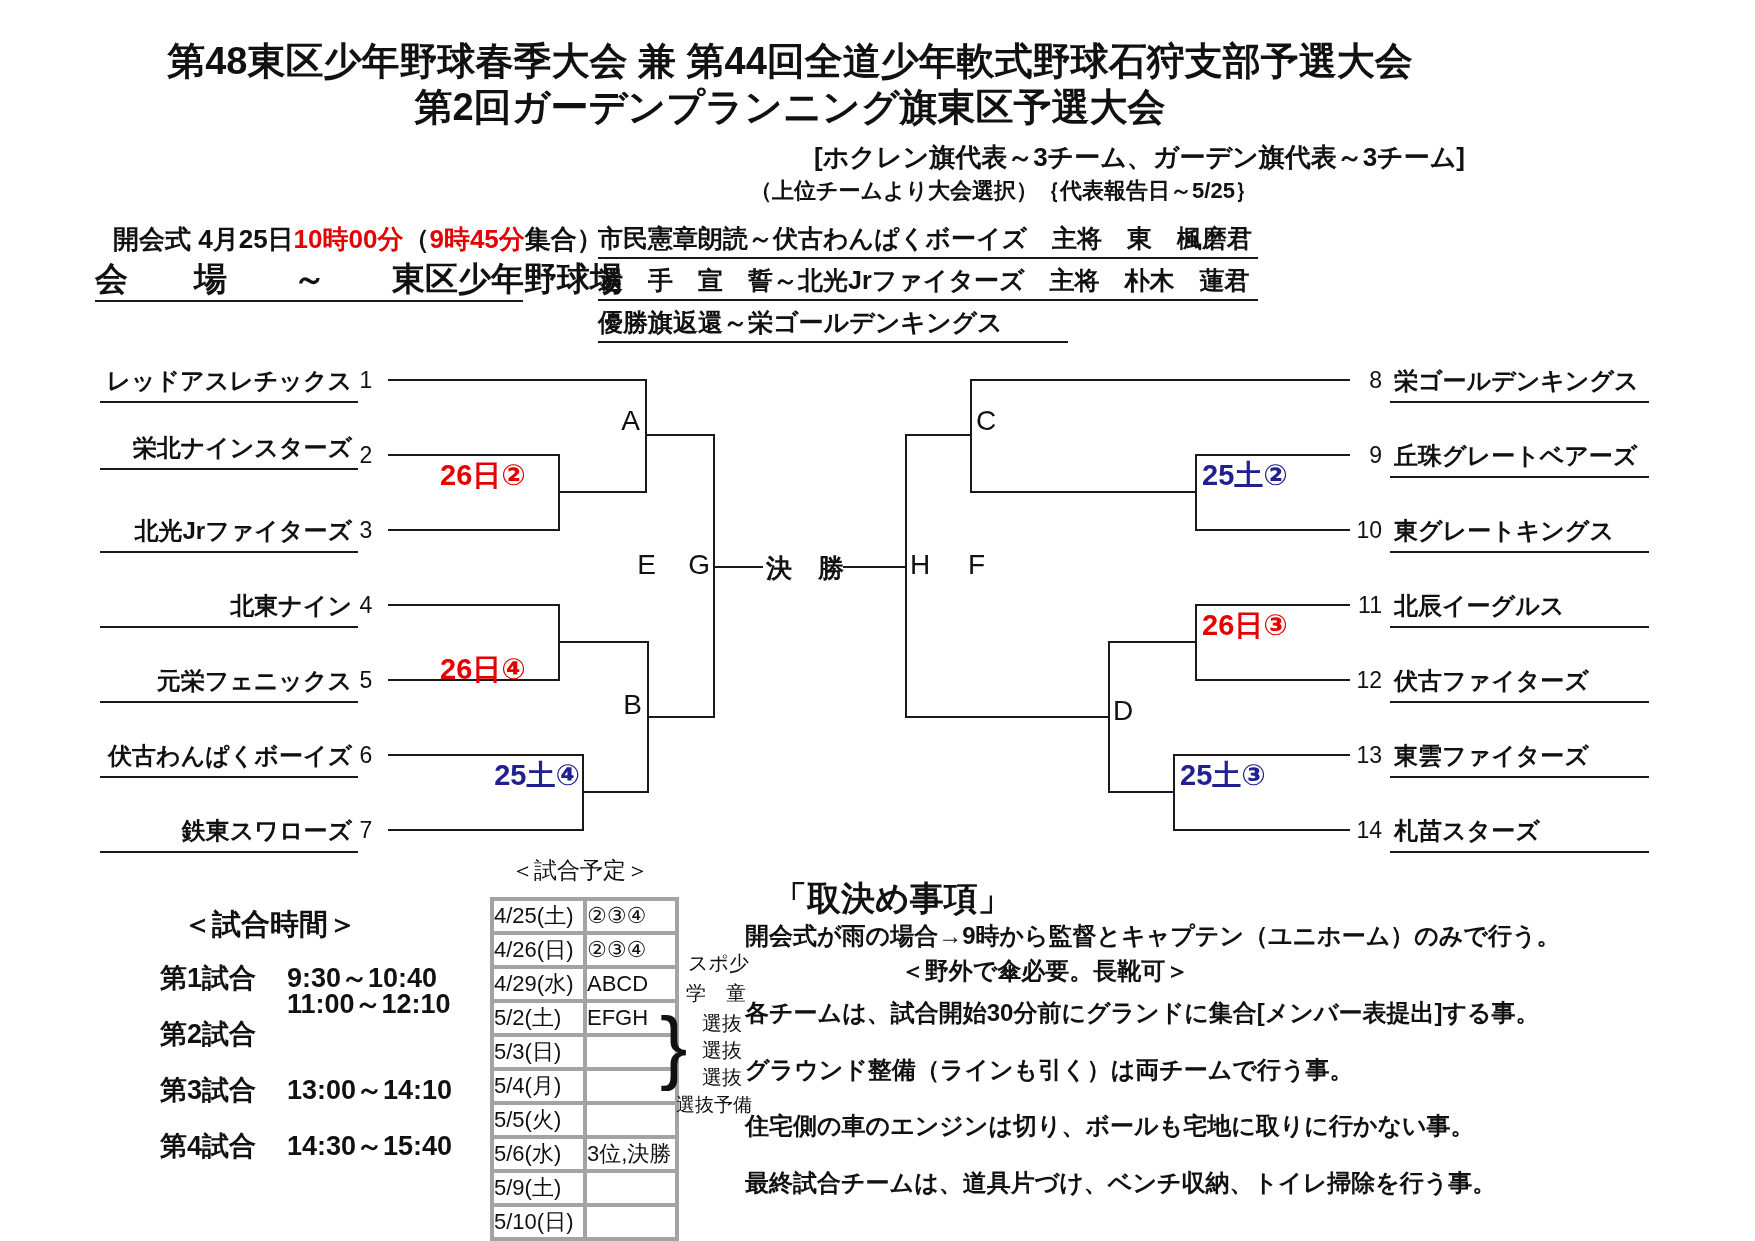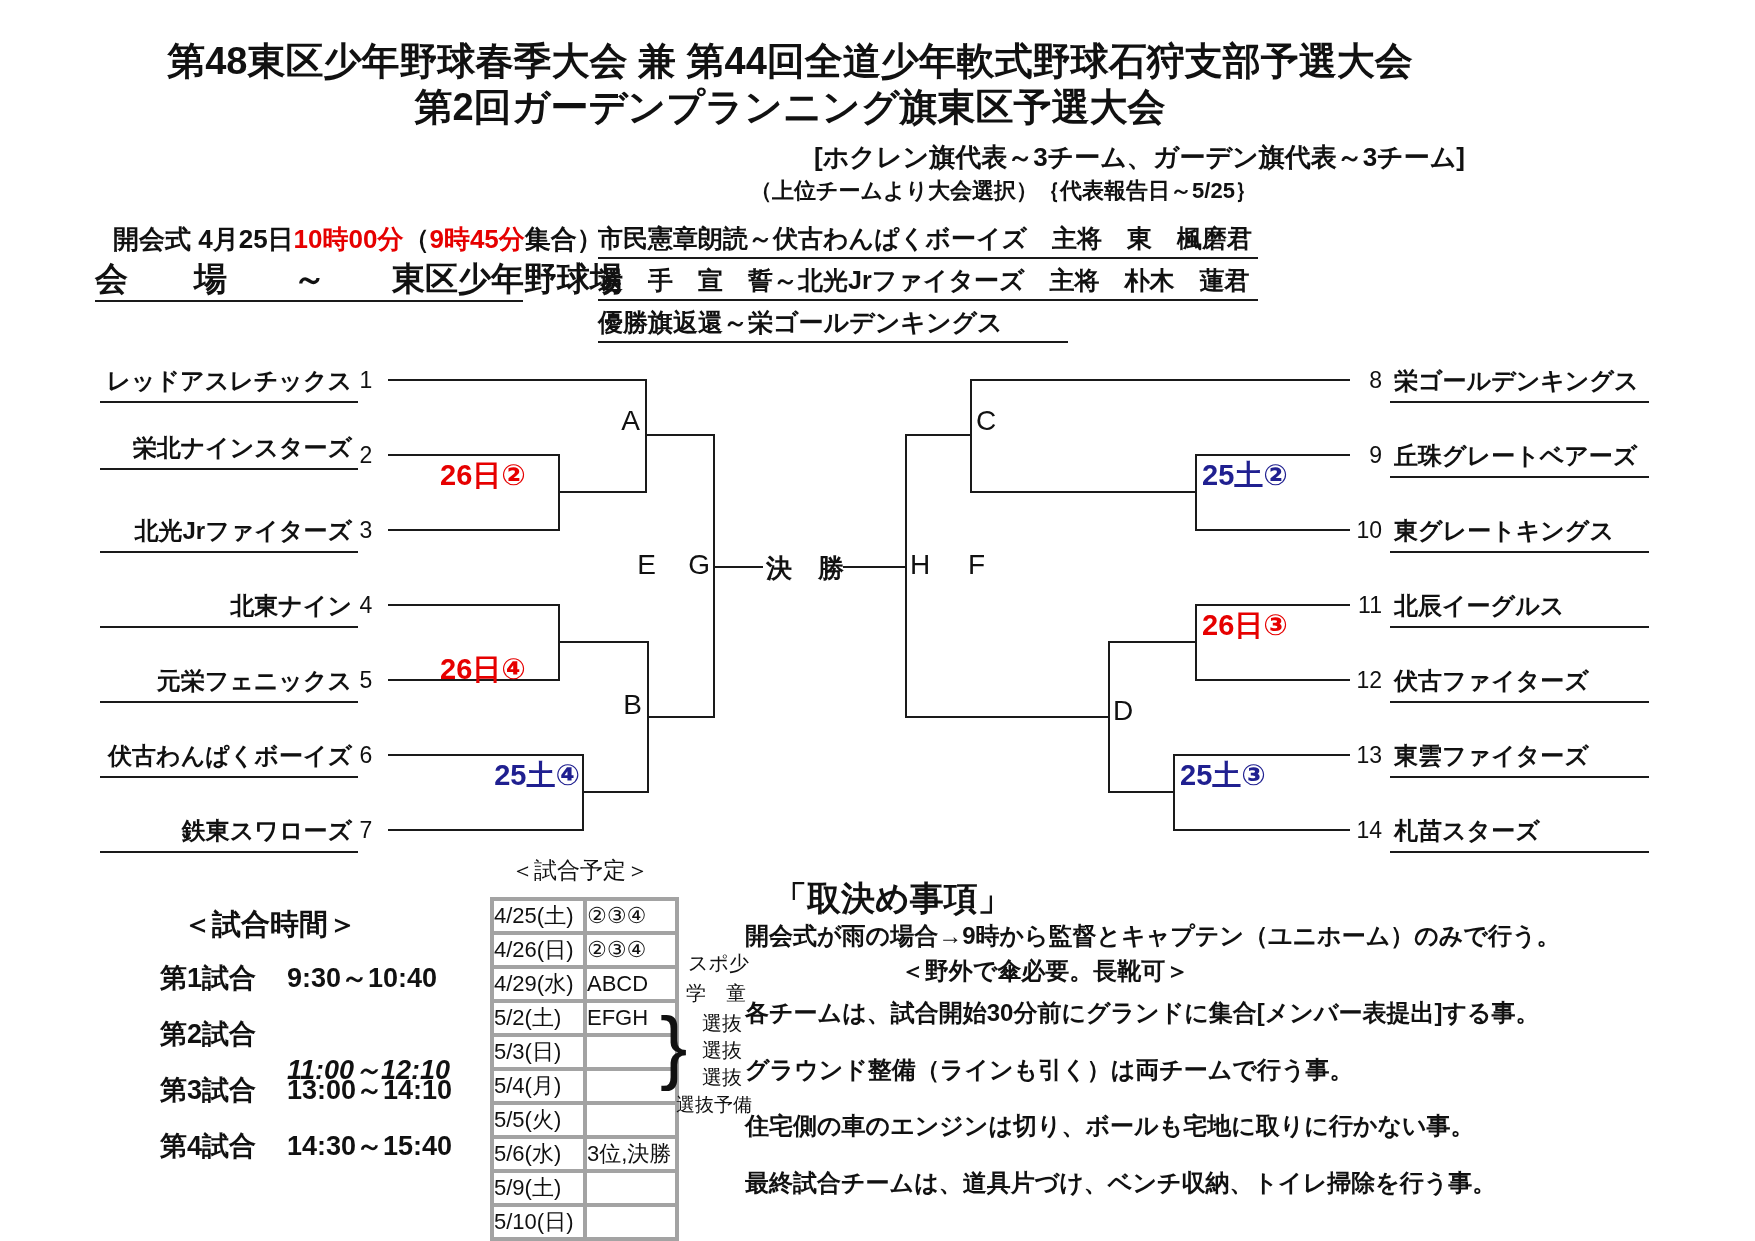--- a/index.html
+++ b/index.html
@@ -143,21 +143,21 @@
 <div class="abs mlabel red" style="left:440px;top:621px;width:114px;text-align:left;margin-top:32px;">26日④</div>
 <div class="abs mlabel blue" style="left:476px;top:759px;width:104px;text-align:right;">25土④</div>
 <div class="abs mlabel blue" style="left:1202px;top:459px;">25土②</div>
 <div class="abs mlabel red" style="left:1202px;top:609px;">26日③</div>
 <div class="abs mlabel blue" style="left:1180px;top:759px;">25土③</div>
 
 <div class="abs gt-header">＜試合時間＞</div>
 <div class="abs gt-label" style="top:960px;">第1試合</div>
 <div class="abs gt-time" style="top:960px;">9:30～10:40</div>
 <div class="abs gt-label" style="top:1016px;">第2試合</div>
-<div class="abs gt-time" style="top:1052px;font-style:italic;">11:00～12:10</div>
+<div class="abs gt-time" style="top:986px;">11:00～12:10</div>
 <div class="abs gt-label" style="top:1072px;">第3試合</div>
 <div class="abs gt-time" style="top:1072px;">13:00～14:10</div>
 <div class="abs gt-label" style="top:1128px;">第4試合</div>
 <div class="abs gt-time" style="top:1128px;">14:30～15:40</div>
 
 <div class="abs sch-header">＜試合予定＞</div>
 <table class="sched">
   <tbody>
       <tr>
         <td class="c-date">4/25(土)</td>

